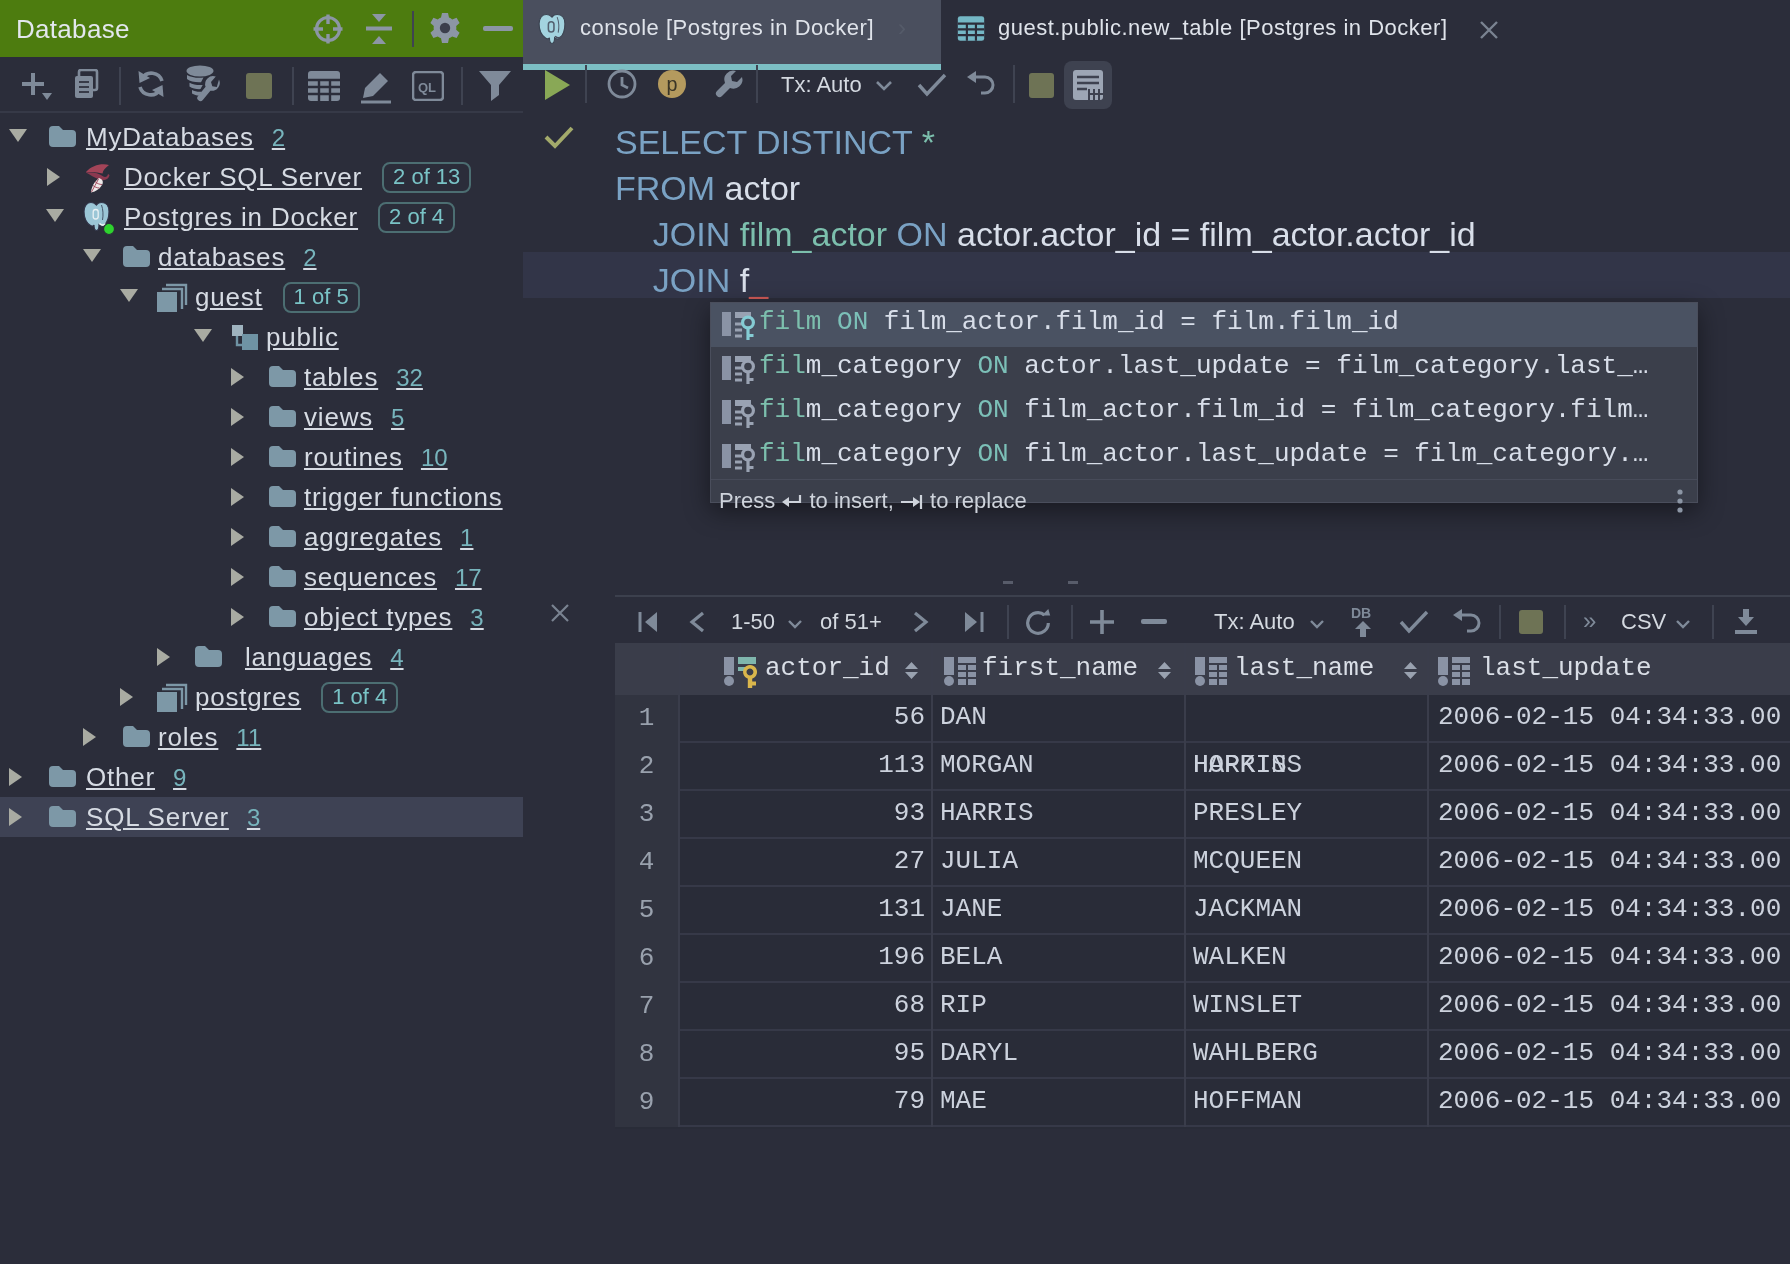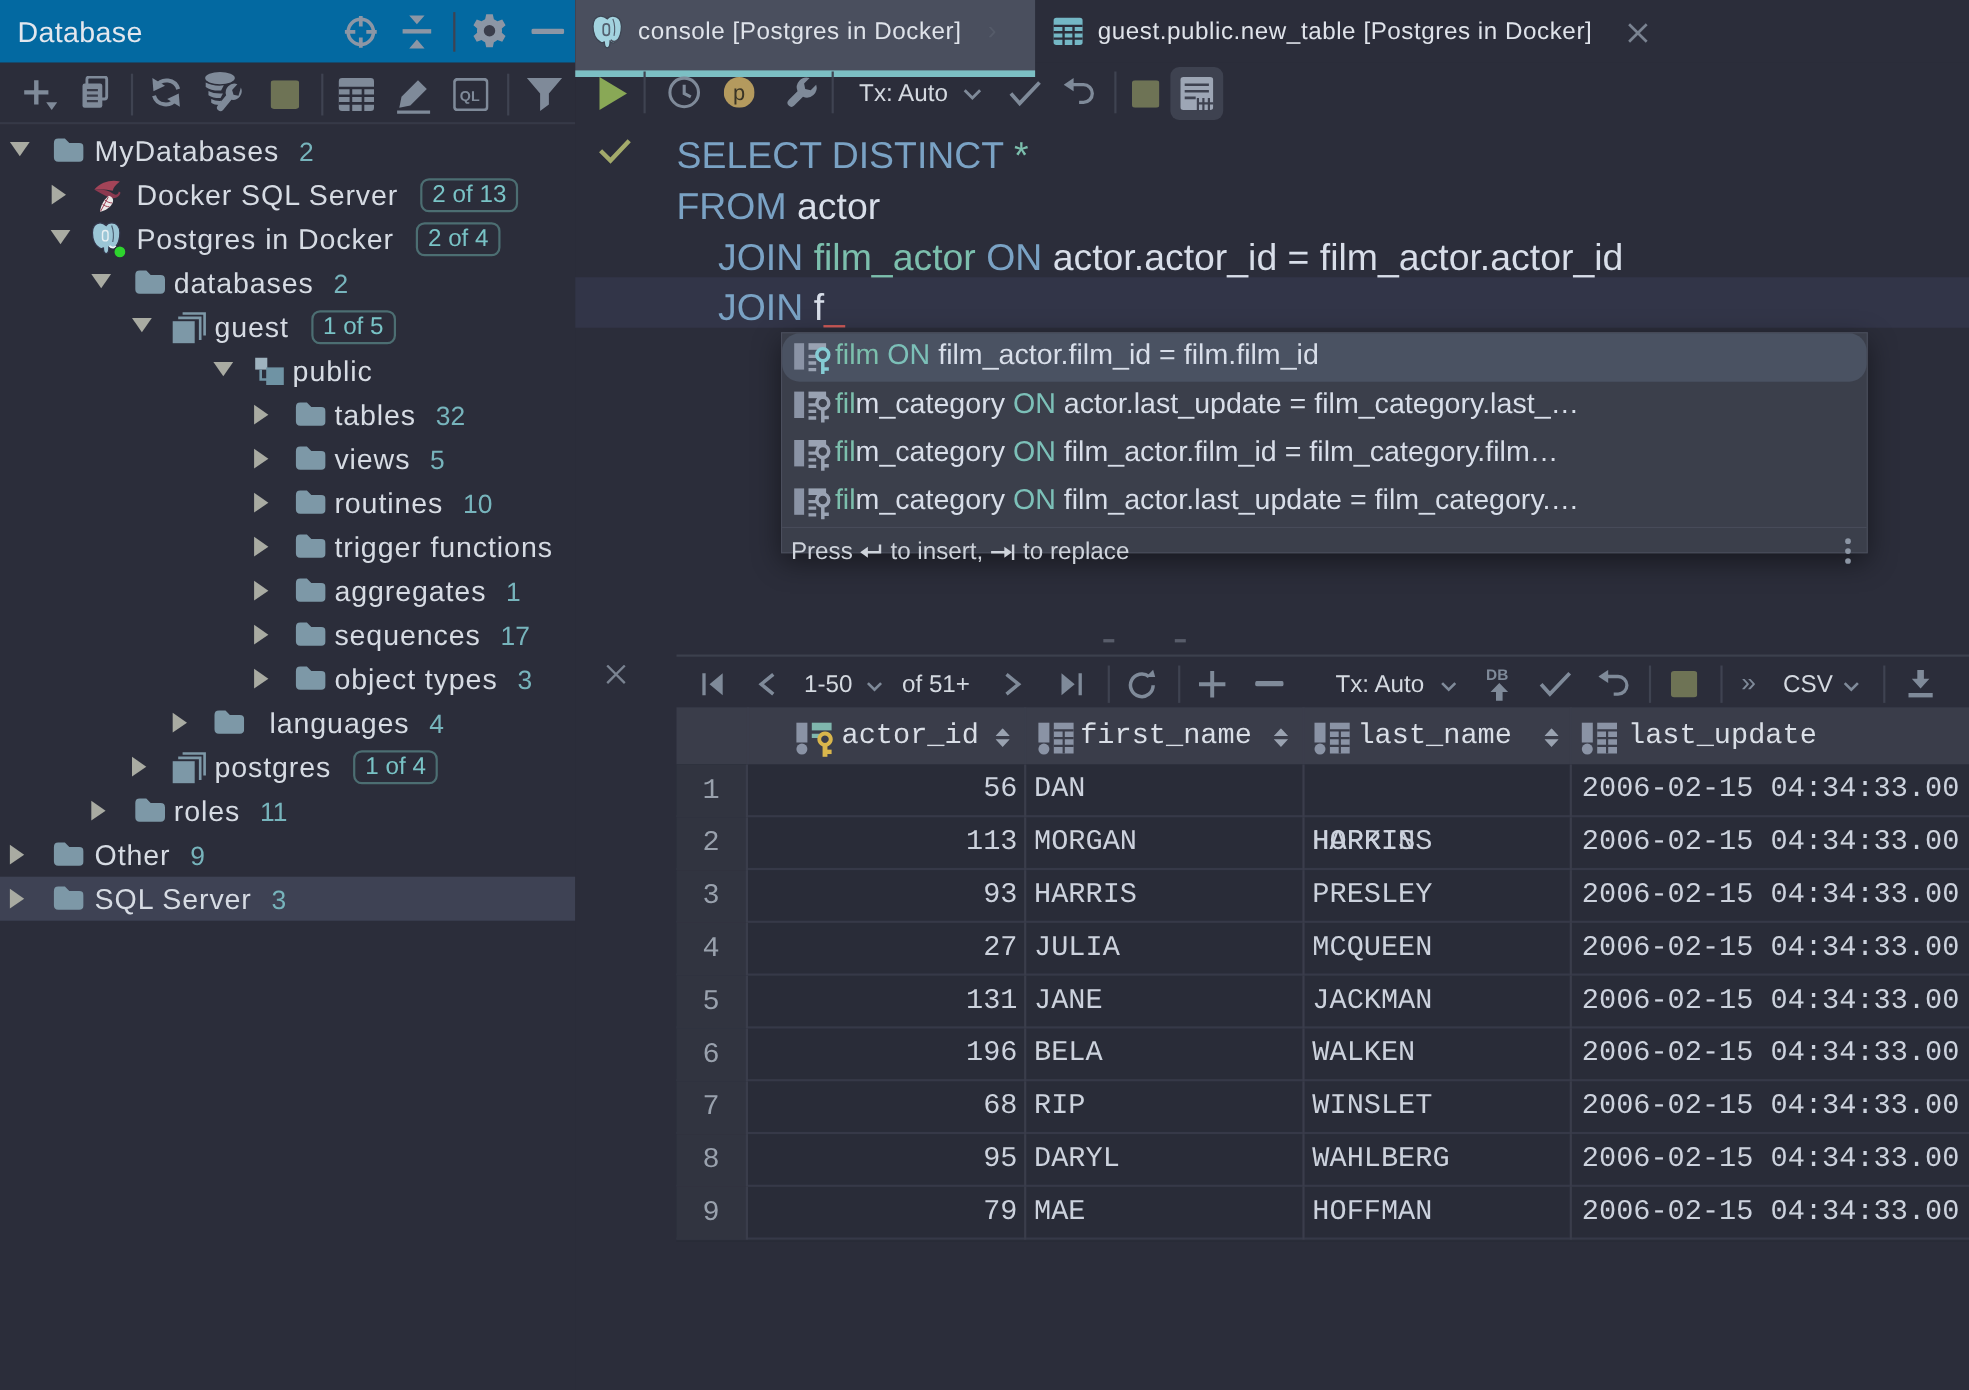--- a/index.html
+++ b/index.html
@@ -3,34 +3,34 @@
 <meta charset="utf-8">
 <style>
   * { margin:0; padding:0; box-sizing:border-box; }
   html,body { width:1790px; height:1264px; background:#2b2d3a; overflow:hidden;
     font-family:"Liberation Sans", sans-serif; }
   .abs { position:absolute; }
   #stage { position:relative; width:1790px; height:1264px; }
 
   
   #left { position:absolute; left:0; top:0; width:523px; height:1264px; background:#2b2d3a; }
-  #ltitle { position:absolute; left:0; top:0; width:523px; height:57px; background:#0369a1; }
+  #ltitle { position:absolute; left:0; top:0; width:523px; height:57px; background:#4d7c0f; }
   #ltitle .t { position:absolute; left:16px; top:14px; font-size:26px; color:#e3e7ee; letter-spacing:.3px; }
   #ltoolbar { position:absolute; left:0; top:57px; width:523px; height:56px; background:#2b2d3a; border-bottom:2px solid #363947; }
   .sep { position:absolute; width:2px; background:#3f4351; }
 
   
   #tree { position:absolute; left:0; top:117px; width:523px; }
   .trow { position:relative; height:40px; width:523px; }
   .trow.sel { background:#3e4254; }
   .arrow { position:absolute; top:12px; width:0; height:0; }
   .arr-d { border-left:9px solid transparent; border-right:9px solid transparent; border-top:13px solid #a9aba2; }
   .arr-r { border-top:9px solid transparent; border-bottom:9px solid transparent; border-left:13px solid #a9aba2; margin-top:-1px; }
   .ticon { position:absolute; top:7px; }
-  .tlabel { position:absolute; top:5px; font-size:26px; letter-spacing:.8px; color:#d6dbe3; white-space:nowrap; }
+  .tlabel { position:absolute; top:5px; font-size:26px; letter-spacing:.8px; color:#d6dbe3; white-space:nowrap;text-decoration:underline; }
   .tcount { font-size:24px; color:#77b4bc; margin-left:18px; letter-spacing:0; }
   .badge { display:inline-block; font-size:22px; line-height:26px; letter-spacing:0; color:#79c3c6; border:2px solid #4c6e72; border-radius:8px; padding:0 9px 1px; margin-left:20px; position:relative; top:-2px; }
 
   
   #right { position:absolute; left:523px; top:0; width:1267px; height:1264px; background:#2b2d3a; }
   #tabbar { position:absolute; left:0; top:0; width:1267px; height:57px; background:#2b2d3a; }
   #tab1 { position:absolute; left:0; top:0; width:418px; height:70px; background:#4a4f5e; }
   #tab1 .ul { position:absolute; left:0; bottom:0; width:418px; height:6px; background:#7cbfc4; }
   .tabtext { position:absolute; top:15px; font-size:22px; letter-spacing:.5px; color:#dfe3ea; white-space:nowrap; }
 
@@ -40,21 +40,21 @@
   
   #editor { position:absolute; left:0; top:112px; width:1267px; height:483px; }
   .codeline { position:absolute; left:92px; font-size:34px; font-family:Liberation Sans, sans-serif; white-space:pre; color:#d8dee9; }
   .kw { color:#7aa2c4; }
   .tbl { color:#7cbfad; }
   .kw2 { color:#7cc0b8; }
   #curline { position:absolute; left:0; top:140px; width:1267px; height:46px; background:#323548; }
 
   
   #popup { position:absolute; left:187px; top:190px; width:988px; height:201px; background:#3b3f4b; border:1px solid #4a4e5c; box-shadow:0 8px 24px rgba(0,0,0,.45); }
-  .prow { position:relative; height:44px; font-size:26px; font-family:Liberation Sans, sans-serif; color:#d8dee9; white-space:nowrap;border-radius:16px; }
+  .prow { position:relative; height:44px; font-size:26px; font-family:Liberation Mono, monospace; color:#d8dee9; white-space:nowrap; }
   .prow.sel { background:#4a5262; }
   .prow .txt { position:absolute; left:48px; top:4px; }
   .prow svg { position:absolute; left:10px; top:6px; }
   #pfooter { position:relative; height:39px; border-top:1px solid #474b59; color:#ced3db; font-size:22px; }
   #pfooter .txt { position:absolute; left:8px; top:8px; }
 
   
   #results { position:absolute; left:92px; top:595px; width:1175px; height:535px; }
   #rtoolbar { position:absolute; left:0; top:0; width:1175px; height:48px; border-top:2px solid #3c404d; }
   .rt-text { position:absolute; top:12px; font-size:22px; color:#d4d9e0; }

